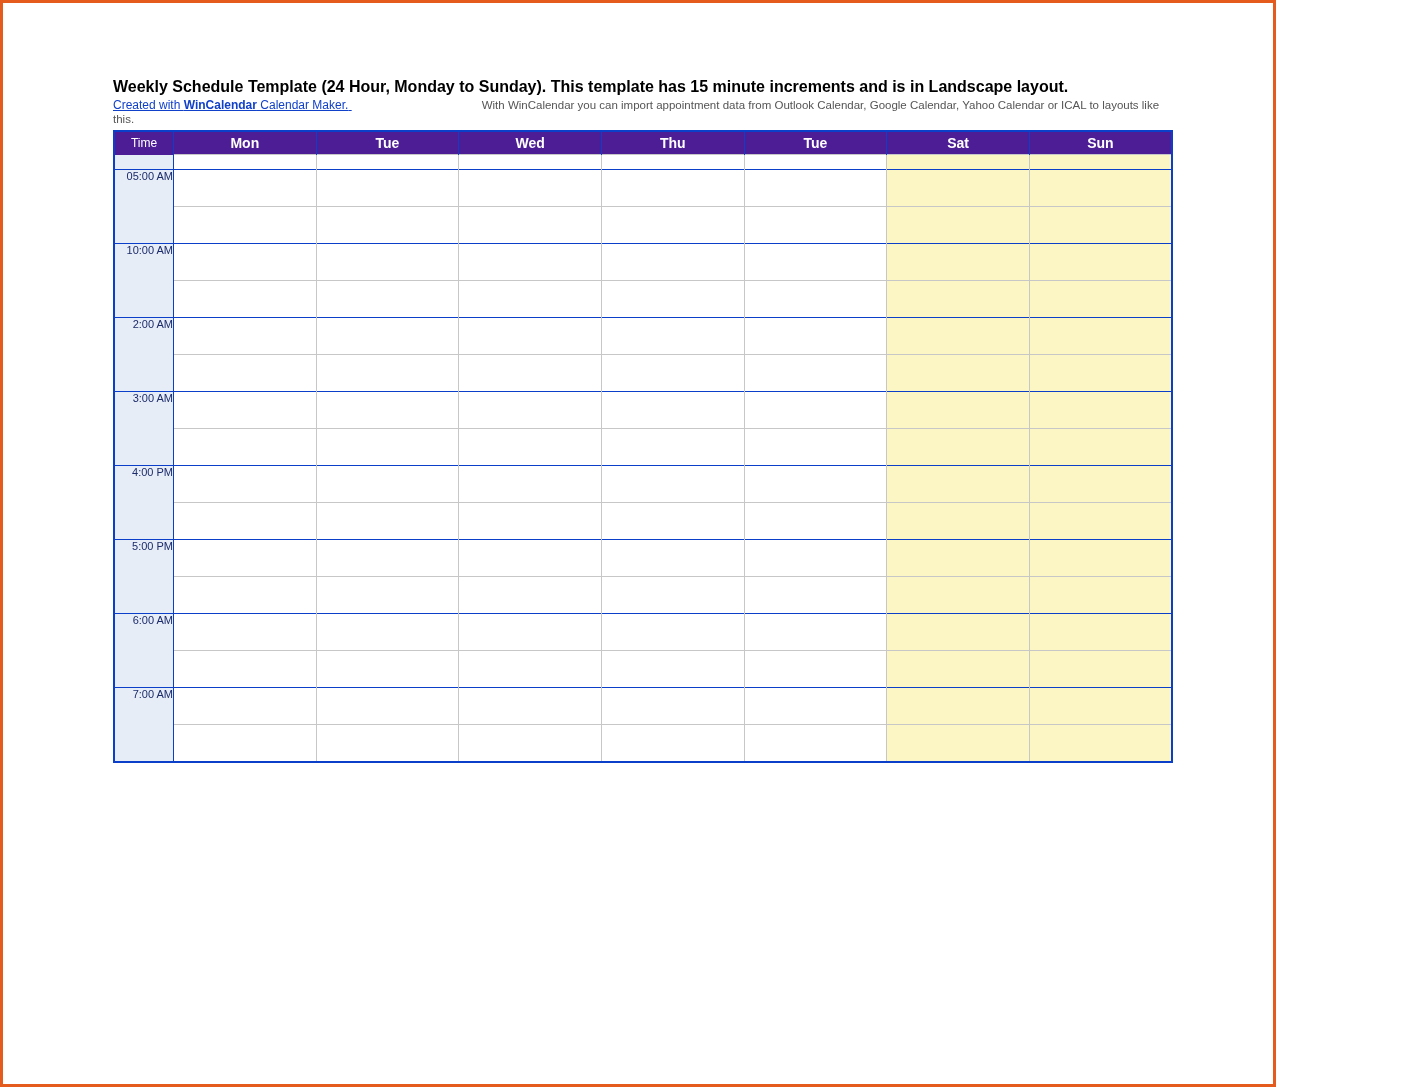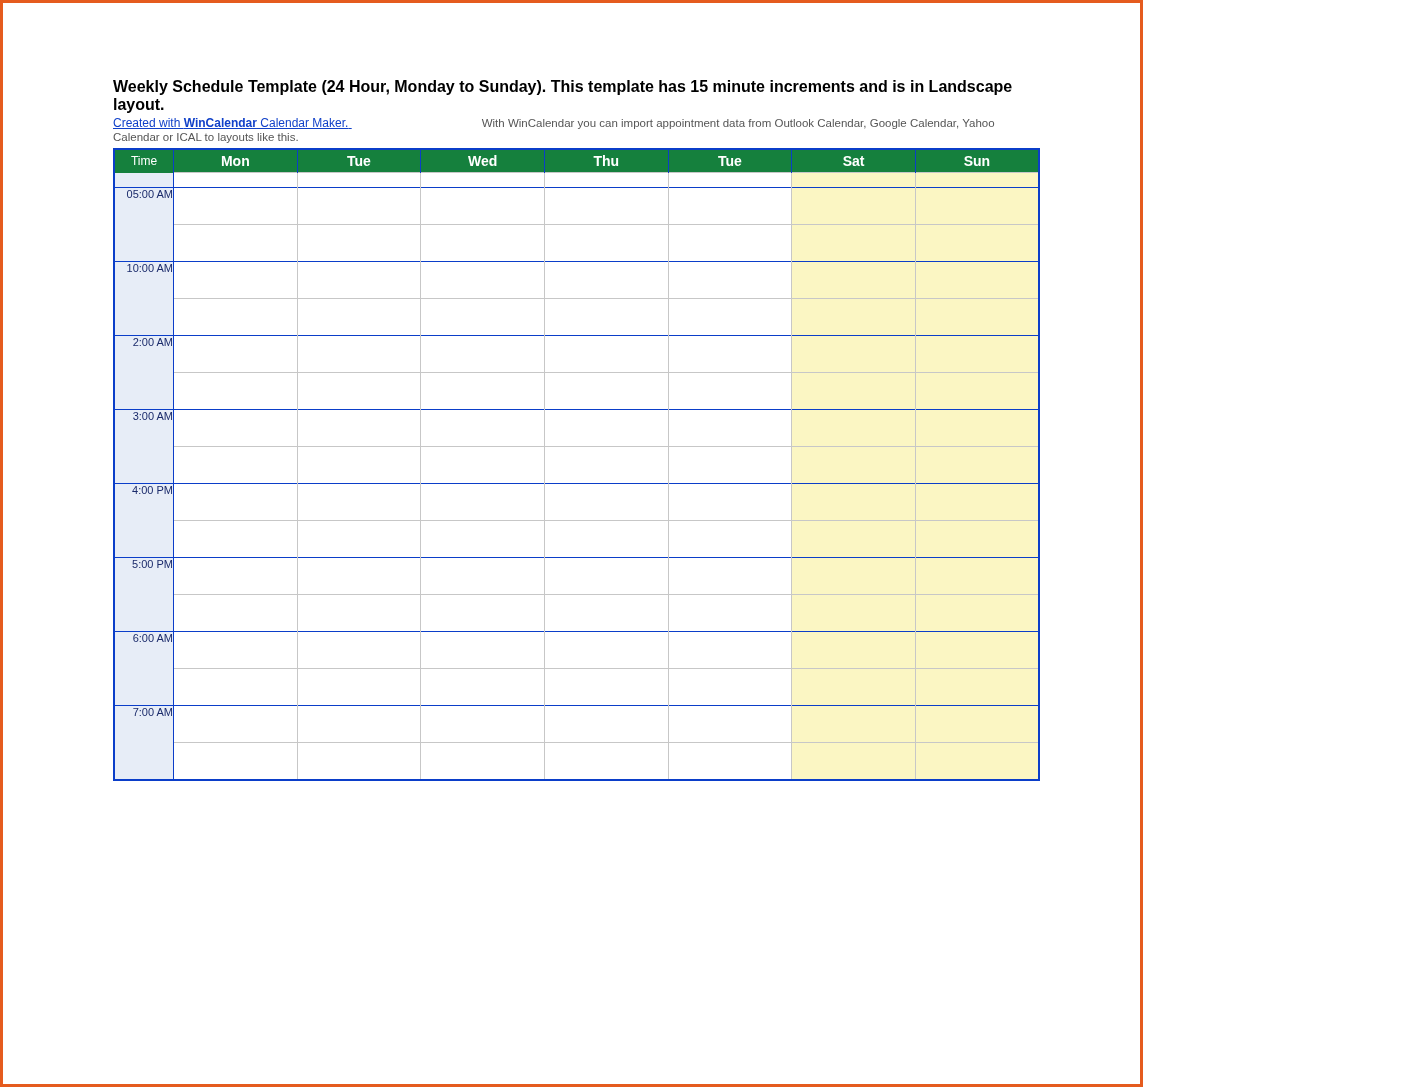--- a/index.html
+++ b/index.html
@@ -3,21 +3,21 @@
 <meta charset="utf-8">
 <style>
   html, body {
     margin: 0;
     padding: 0;
     background: #fff;
     font-family: Arial, Helvetica, sans-serif;
   }
   .outer-frame {
     box-sizing: border-box;
-    width: 1143px;
+    width: 1276px;
     height: 1087px;
     border: 3px solid #e55b1e;
     background: #fff;
     padding: 75px 100px 0 110px;
     position: relative;
   }
   .heading-block {
     margin-bottom: 4px;
   }
   .title {
@@ -47,21 +47,21 @@
     width: 100%;
     table-layout: fixed;
     border: 2px solid #0b3ec9;
   }
   table.schedule th,
   table.schedule td {
     padding: 0;
   }
   
   tr.header-row th {
-    background: #15803d;
+    background: #4c1d95;
     color: #fff;
     font-weight: bold;
     font-size: 14px;
     text-align: center;
     height: 22px;
     border-right: 1px solid #0b3ec9;
   }
   tr.header-row th.time-head {
     width: 58px;
     font-weight: normal;

